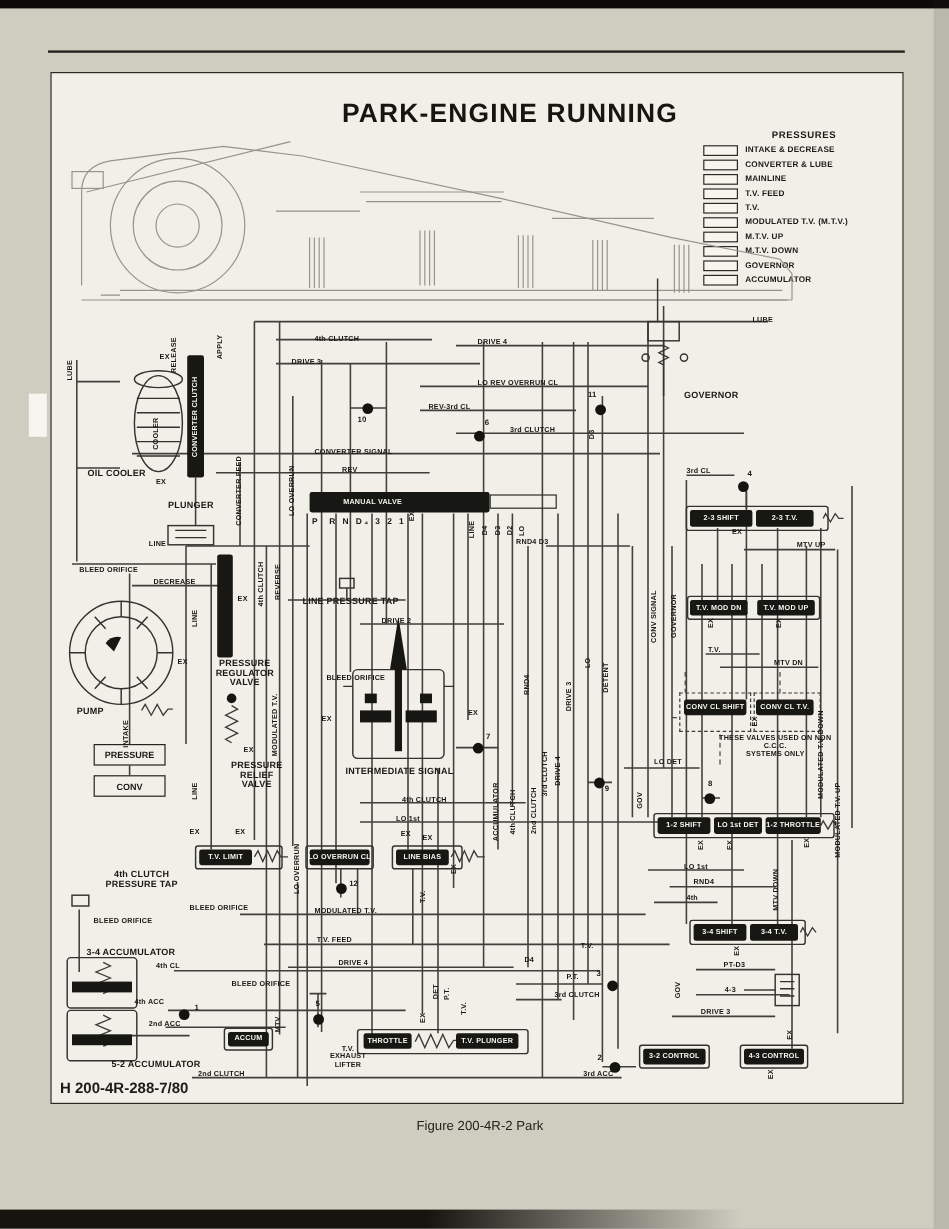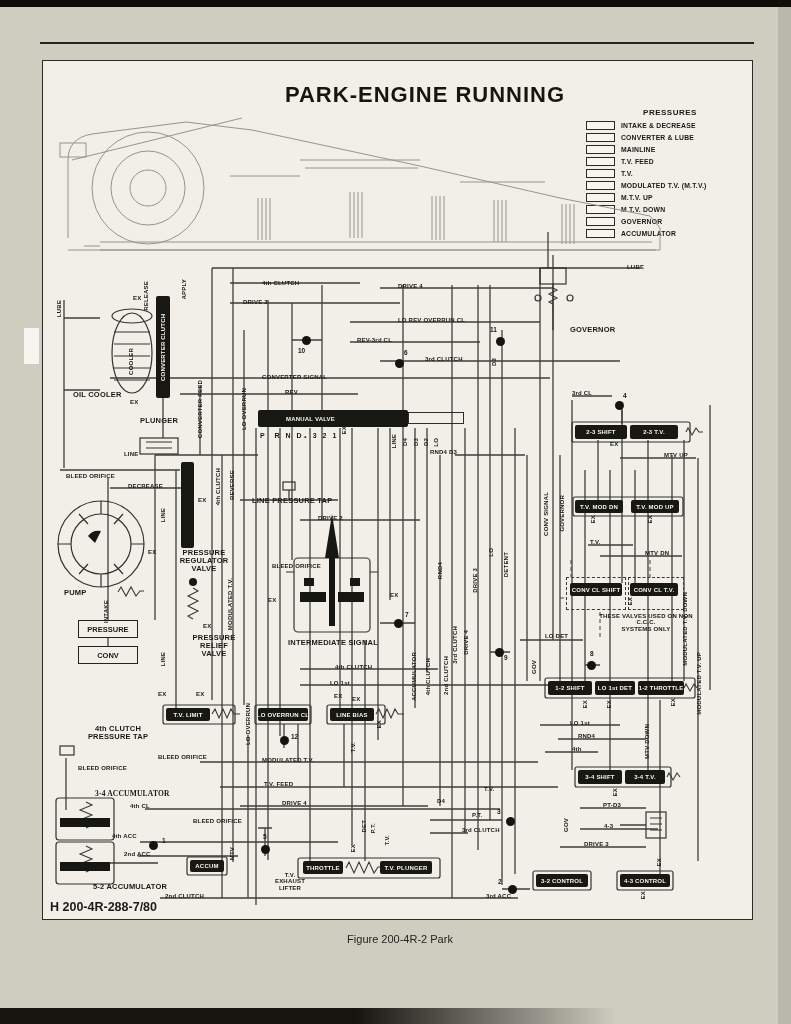--- a/index.html
+++ b/index.html
@@ -223,21 +223,21 @@
   <div class="lab lg multi" style="left:155px;top:549px;width:66px;">PRESSURE
 REGULATOR
 VALVE</div>
   <div class="lab lg multi" style="left:168px;top:634px;width:60px;">PRESSURE
 RELIEF
 VALVE</div>
   <div class="lab lg" style="left:252px;top:497px;">LINE PRESSURE TAP</div>
   <div class="lab lg" style="left:288px;top:639px;">INTERMEDIATE SIGNAL</div>
   <div class="lab lg multi" style="left:58px;top:725px;width:88px;">4th CLUTCH
 PRESSURE TAP</div>
-  <div class="lab lg" style="left:95px;top:790px;font-family:Liberation Serif, serif;">3-4 ACCUMULATOR</div>
+  <div class="lab lg" style="left:72px;top:790px;">3-4 ACCUMULATOR</div>
   <div class="lab lg" style="left:93px;top:883px;">5-2 ACCUMULATOR</div>
   <div class="lab multi" style="left:246px;top:872px;width:56px;">T.V.
 EXHAUST
 LIFTER</div>
   <div class="lab multi" style="left:574px;top:613px;width:112px;">THESE VALVES USED ON NON C.C.C.
 SYSTEMS ONLY</div>
 
   <div class="lab" style="left:627px;top:264px;">LUBE</div>
   <div class="lab" style="left:262px;top:280px;">4th CLUTCH</div>
   <div class="lab" style="left:398px;top:283px;">DRIVE 4</div>

